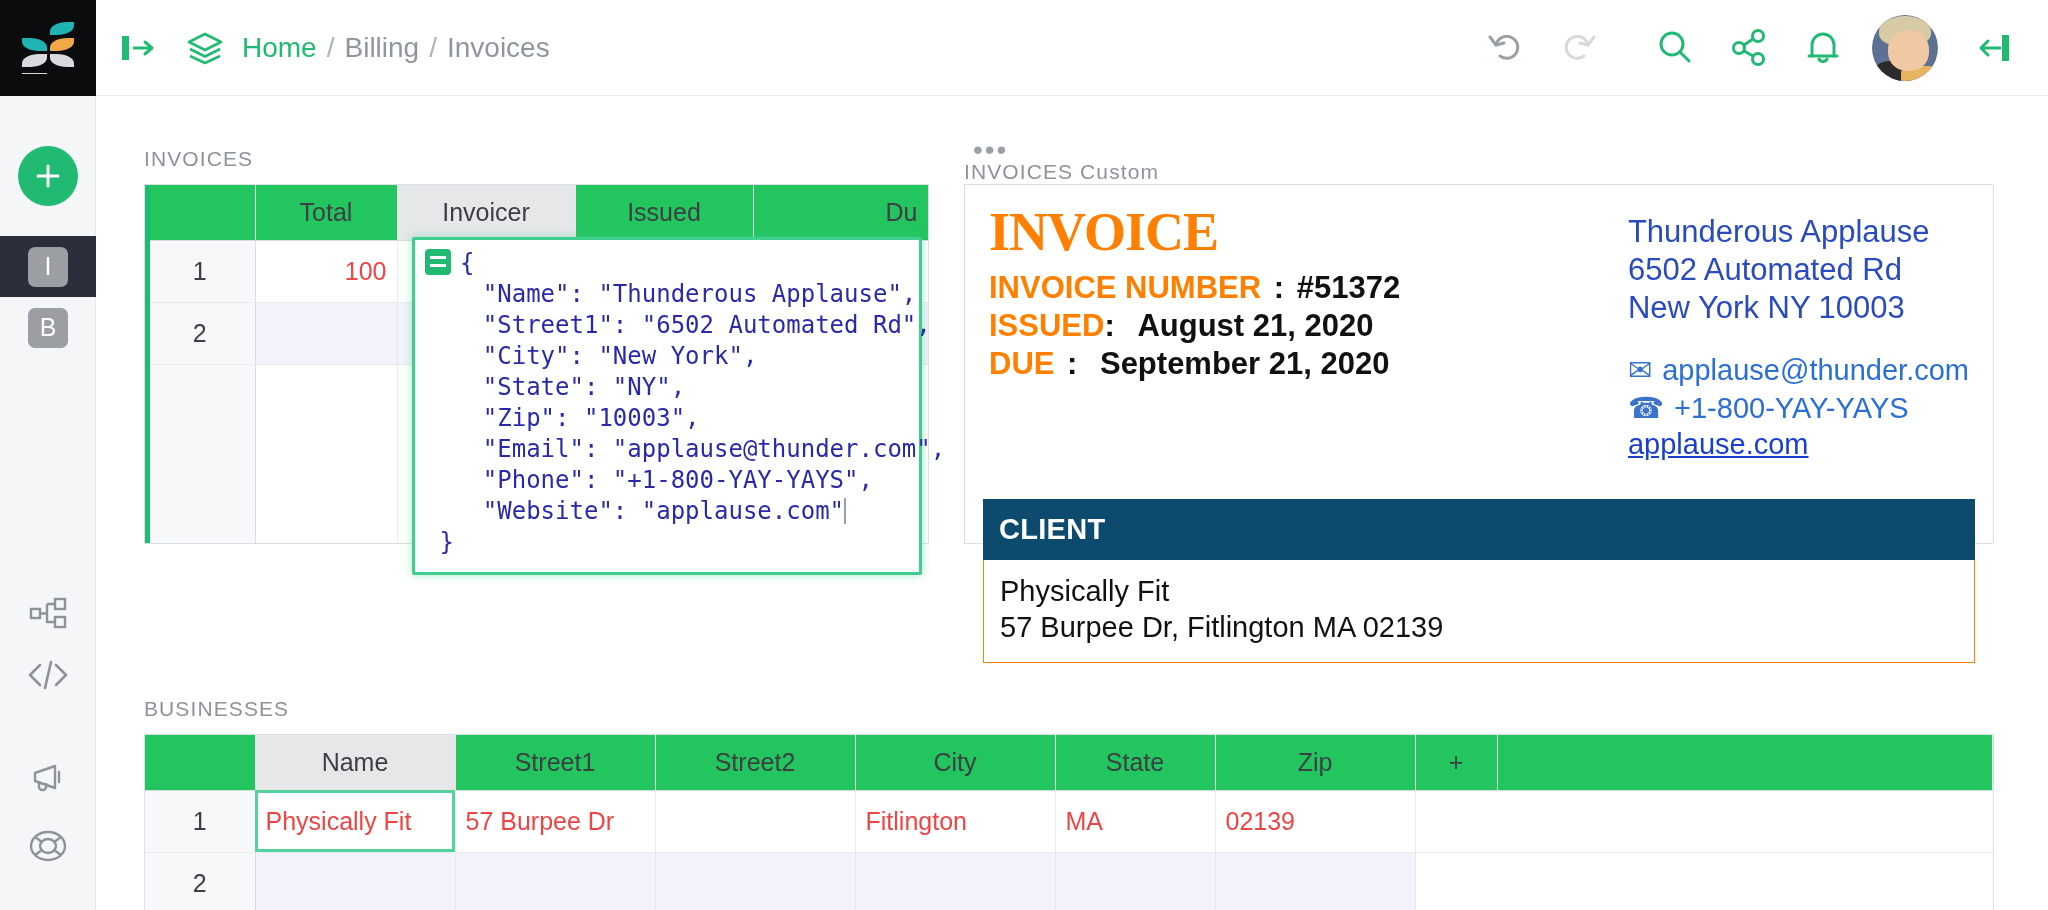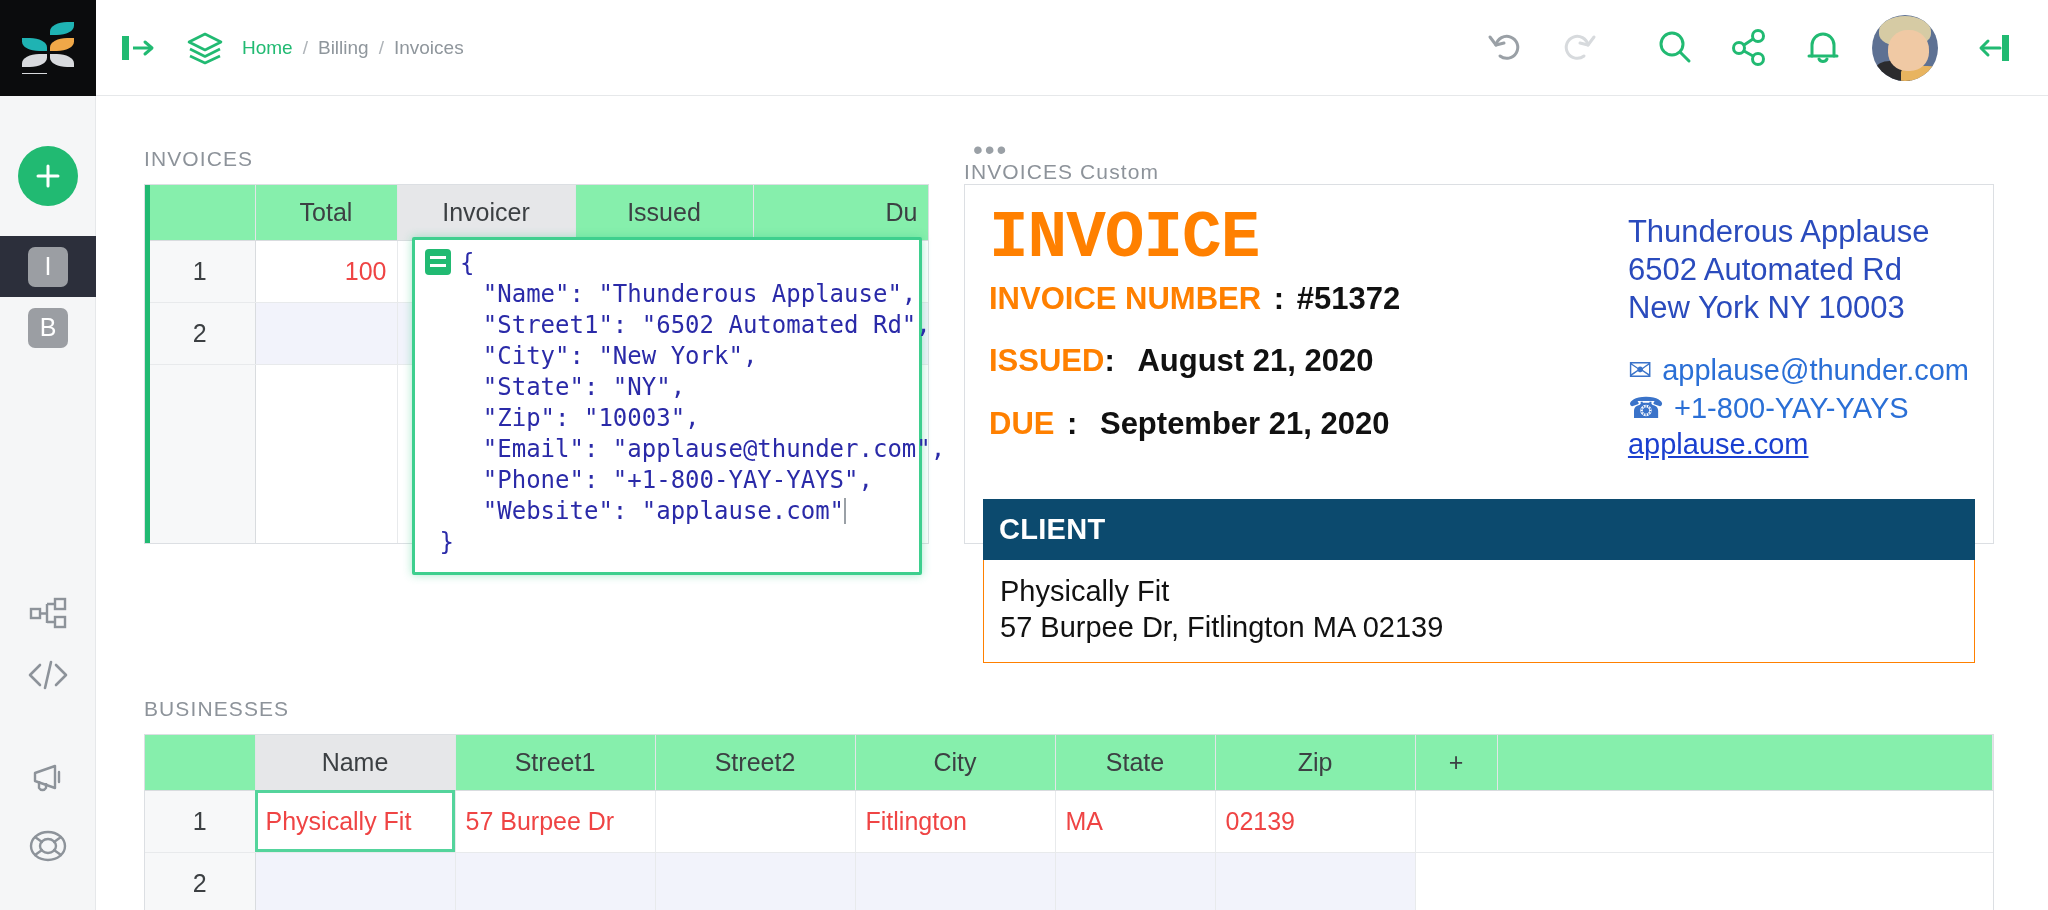--- a/index.html
+++ b/index.html
@@ -29,21 +29,21 @@
   }
   .leaf { width: 100%; height: 100%; }
   .leaf.l { border-radius: 70% 0 70% 0; }
   .leaf.r { border-radius: 0 70% 0 70%; }
 
   #topbar-left { display: flex; align-items: center; gap: 0; padding-left: 22px; }
   #signin-icon { width: 42px; height: 40px; display: flex; align-items: center; justify-content: center; }
   #layers-icon { width: 46px; height: 40px; display: flex; align-items: center; justify-content: center; margin-left: 22px; }
   #breadcrumb {
     display: flex; align-items: baseline; gap: 10px;
-    font-size: 19px; margin-left: 14px;
+    font-size: 28px; margin-left: 14px;
   }
   .crumb-home { color: #21BA72; }
   .crumb-sep { color: #aeb3b8; }
   .crumb-dim { color: #8f969c; }
 
   #topbar-right {
     margin-left: auto; display: flex; align-items: center; gap: 0; padding-right: 18px;
   }
   .tb-icon {
     width: 74px; height: 64px; display: flex; align-items: center; justify-content: center;
@@ -91,21 +91,21 @@
 
   
   .grid {
     position: absolute; background: #ffffff;
     border: 1px solid #dcdfe3; border-top: 1px solid #dcdfe3;
     overflow: hidden;
   }
   .grid-accent { position: absolute; left: 0; top: 0; width: 5px; bottom: 0; background: #21BA72; }
   .gtable { border-collapse: collapse; table-layout: fixed; width: 100%; }
   .gtable th {
-    background: #86efac; border-right: 1px solid #e2e5e8; border-bottom: 1px solid #d9dcdf;
+    background: #22c55e; border-right: 1px solid #e2e5e8; border-bottom: 1px solid #d9dcdf;
     height: 55px; font-weight: normal; font-size: 25px; color: #3c4043; text-align: center;
   }
   .gtable th.sel { background: #e6e7e9; }
   .gtable td {
     border-right: 1px solid #e8eaec; border-bottom: 1px solid #e8eaec;
     height: 62px; font-size: 25px; color: #ef4444; padding: 8px 10px;
   }
   .gtable td.rownum {
     background: #f7f8f9; color: #3c4043; text-align: center; padding: 0;
     border-right: 1px solid #d9dcdf;
@@ -141,24 +141,24 @@
   .caret { display:inline-block; width:2px; height:26px; background:#9aa0a6; vertical-align:-5px; }
 
   
   #inv-card {
     position: absolute; background: #ffffff; border: 1px solid #dcdfe3;
     padding: 0;
   }
   #inv-head { display: flex; padding: 22px 24px 0 24px; }
   #inv-left { flex: 1 1 auto; }
   #inv-title {
-    font-family: Liberation Mono, monospace; font-weight: bold;
-    font-size: 66px; color: #FF8000; letter-spacing: -1px; line-height: .96;
-  }
-  .inv-kv { font-size: 31px; font-weight: bold; line-height: 1.23; white-space: nowrap; margin-top: 24px; }
+    font-family: Liberation Serif, serif; font-weight: bold;
+    font-size: 54px; color: #FF8000; letter-spacing: -1px; line-height: .96;
+  }
+  .inv-kv { font-size: 31px; font-weight: bold; line-height: 1.23; white-space: nowrap; }
   .kv-label { color: #FF8000; }
   .kv-val { color: #111111; font-weight: bold; }
   .kv-num .kv-val { margin-left: 4px; }
   .kv-pad { display: inline-block; min-width: 78px; }
   #inv-right { flex: 0 0 auto; text-align: left; padding-top: 6px; }
   .biz-line { font-size: 31px; font-weight: normal; color: #2a4bbd; line-height: 1.22; white-space: nowrap; }
   .contact { font-size: 29px; color: #2a6fd6; line-height: 1.3; white-space: nowrap; }
   .contact .gl { color: #3a73c9; margin-right: 10px; }
   .weblink { font-size: 29px; color: #1a3fd0; text-decoration: underline; }
   #client-band {

